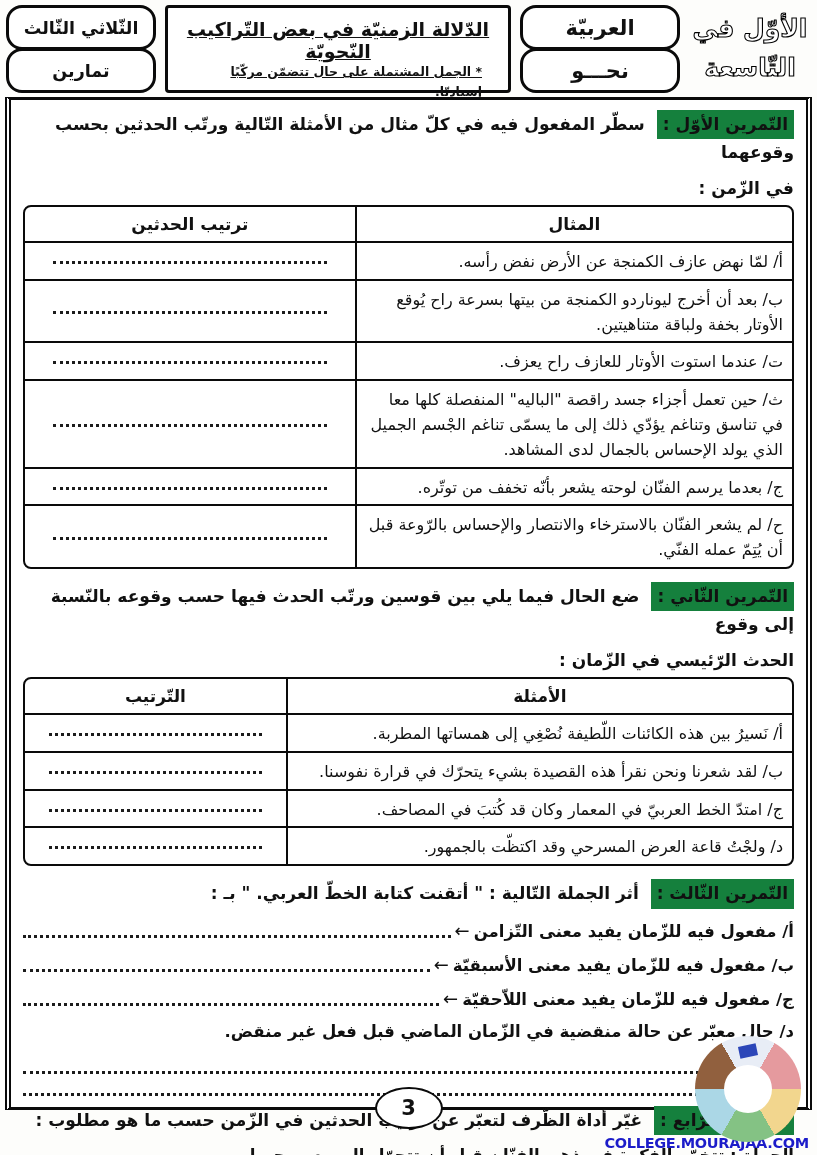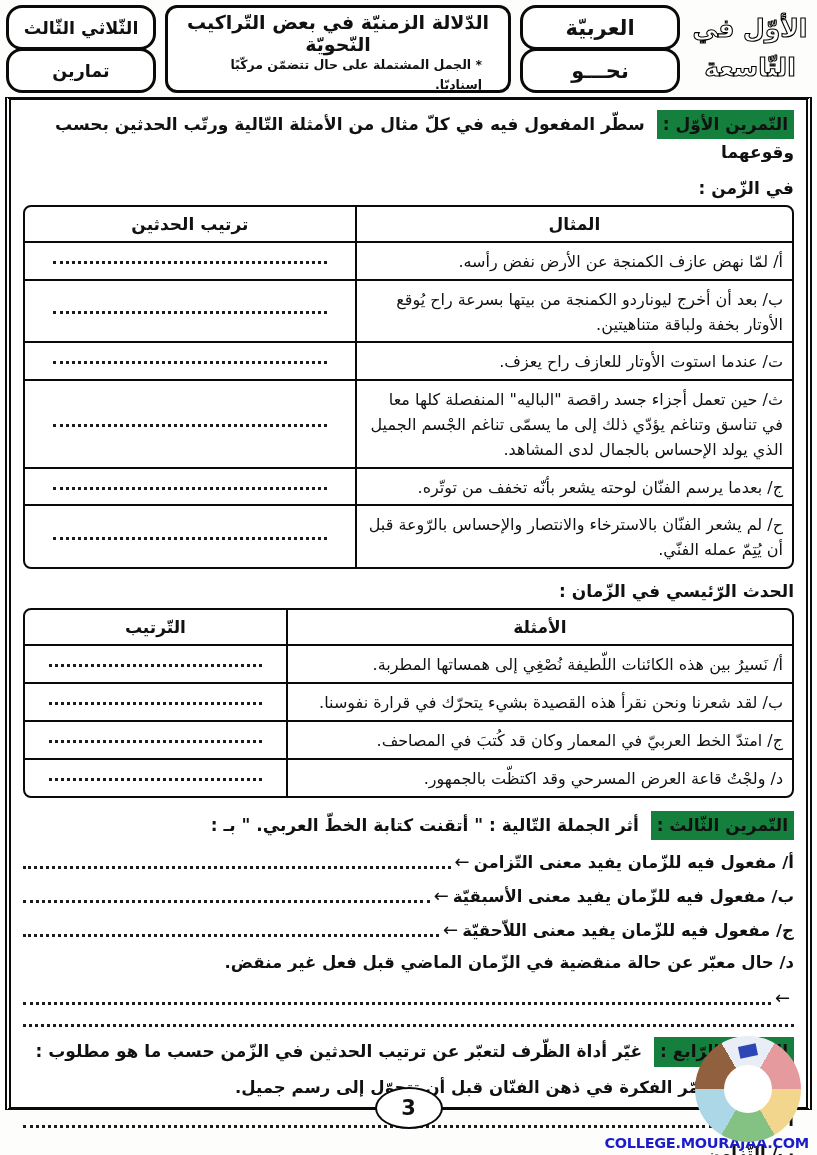--- a/index.html
+++ b/index.html
@@ -34,24 +34,25 @@
     background: #fff;
     display: flex; align-items: center; justify-content: center;
     font-weight: 700;
   }
   .subject-col { width: 160px; }
   .subject-col .rbox { flex: 1; font-size: 21px; }
   .subject-col .rbox + .rbox { margin-top: -2px; }
   .title-box {
     flex: 1;
     border: 3px solid #0a0a0a;
-    border-radius: 12px;
-    background: #fff;
-    padding: 3px 12px 2px 12px;
+    border-radius: 4px;
+    background: #fff;
+    padding: 10px 12px 2px 12px;
     text-align: center;
+    text-decoration: underline;
   }
   .title-box .main-title { font-size: 19px; font-weight: 700; letter-spacing: -0.5px; }
   .title-box .sub { font-size: 12.5px; font-weight: 700; line-height: 1.6; text-align: right; padding-right: 14px; }
   .term-col { width: 150px; }
   .term-col .rbox { flex: 1; font-size: 17.5px; text-align: center; }
   .term-col .rbox + .rbox { margin-top: -2px; }
   
   .sheet {
     position: relative;
     margin: 0 5px;
@@ -220,20 +221,24 @@
         </div>
     </div>
     <div class="trow">
       <div class="cell example">ح/ لم يشعر الفنّان بالاسترخاء والانتصار والإحساس بالرّوعة قبل أن يُتِمّ عمله الفنّي.</div>
       <div class="cell answer">
           <div class="dotline"></div>
         </div>
     </div>
   </div>
 
+  <div class="ex-head" style="margin-top:13px;">
+    <span class="ex-label">التّمرين الثّاني :</span>
+    <span>ضع الحال فيما يلي بين قوسين ورتّب الحدث فيها حسب وقوعه بالنّسبة إلى وقوع</span>
+  </div>
   <div class="ex-line2">الحدث الرّئيسي في الزّمان :</div>
 
   <div class="xtable t2">
     <div class="trow">
       <div class="cell example header-cell">الأمثلة</div>
       <div class="cell answer header-cell">التّرتيب</div>
     </div>
     <div class="trow">
       <div class="cell example">أ/ نَسيرُ بين هذه الكائنات اللّطيفة نُصْغِي إلى همساتها المطربة.</div>
       <div class="cell answer">

